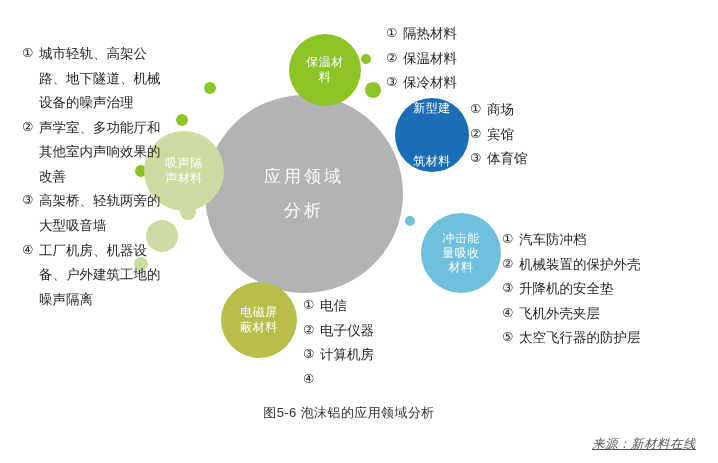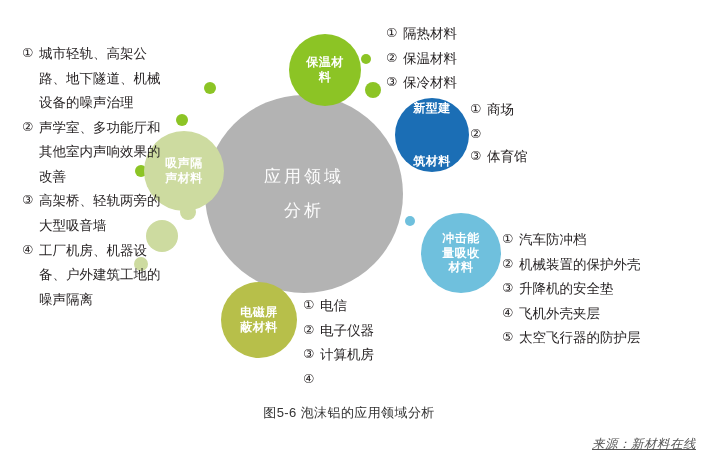--- a/index.html
+++ b/index.html
@@ -31,21 +31,21 @@
   .bubble {
     position: absolute;
     border-radius: 50%;
     box-sizing: border-box;
     display: flex;
     flex-direction: column;
     align-items: center;
     justify-content: center;
     text-align: center;
     color: #ffffff;
-    font-weight: bold;
+    font-weight: normal;
     letter-spacing: 0.5px;
     line-height: 1.22;
   }
   .bubble span { display: block; white-space: nowrap; }
 
   .hub {
     background: #b3b3b3;
     color: #ffffff;
     font-size: 17px;
     font-weight: normal;
@@ -207,20 +207,21 @@
           <span class="txt">保冷材料</span>
         </div>
       </div>
     <div class="list" id="list-build">
         <div class="li">
           <span class="num">①</span>
           <span class="txt">商场</span>
         </div>
         <div class="li">
           <span class="num">②</span>
+          <span class="txt">宾馆</span>
         </div>
         <div class="li">
           <span class="num">③</span>
           <span class="txt">体育馆</span>
         </div>
       </div>
     <div class="list" id="list-impact">
         <div class="li">
           <span class="num">①</span>
           <span class="txt">汽车防冲档</span>

